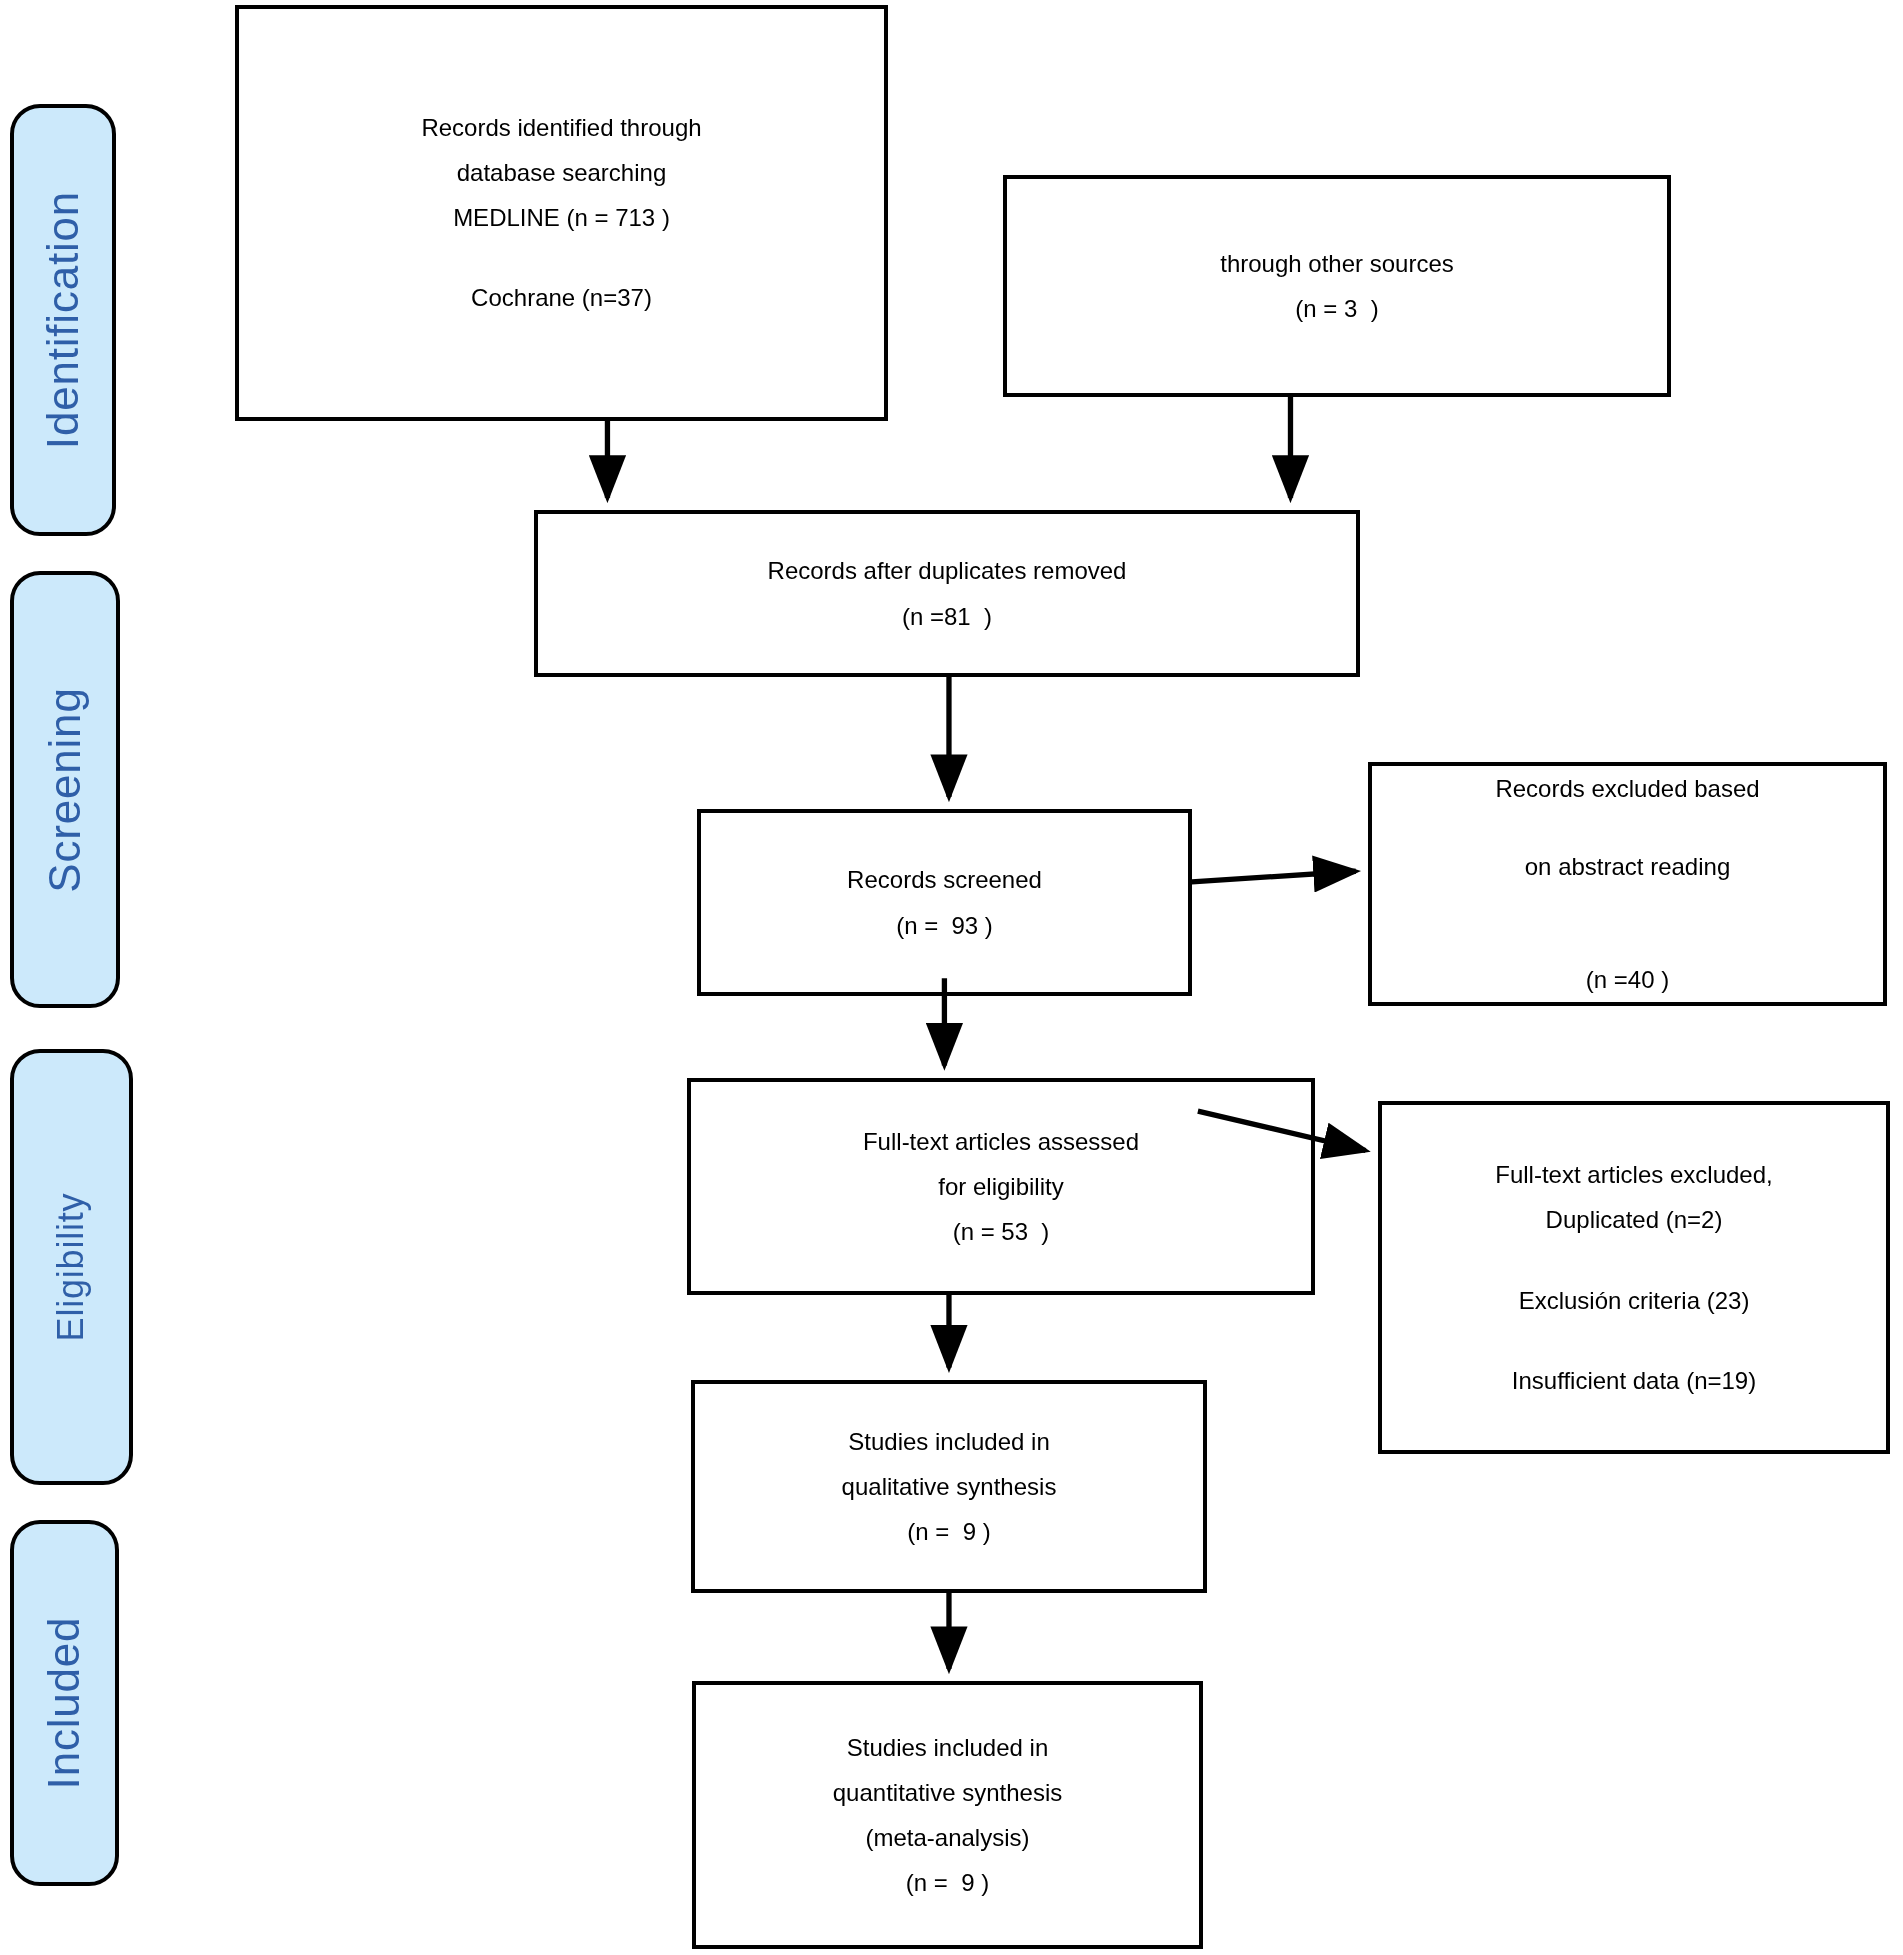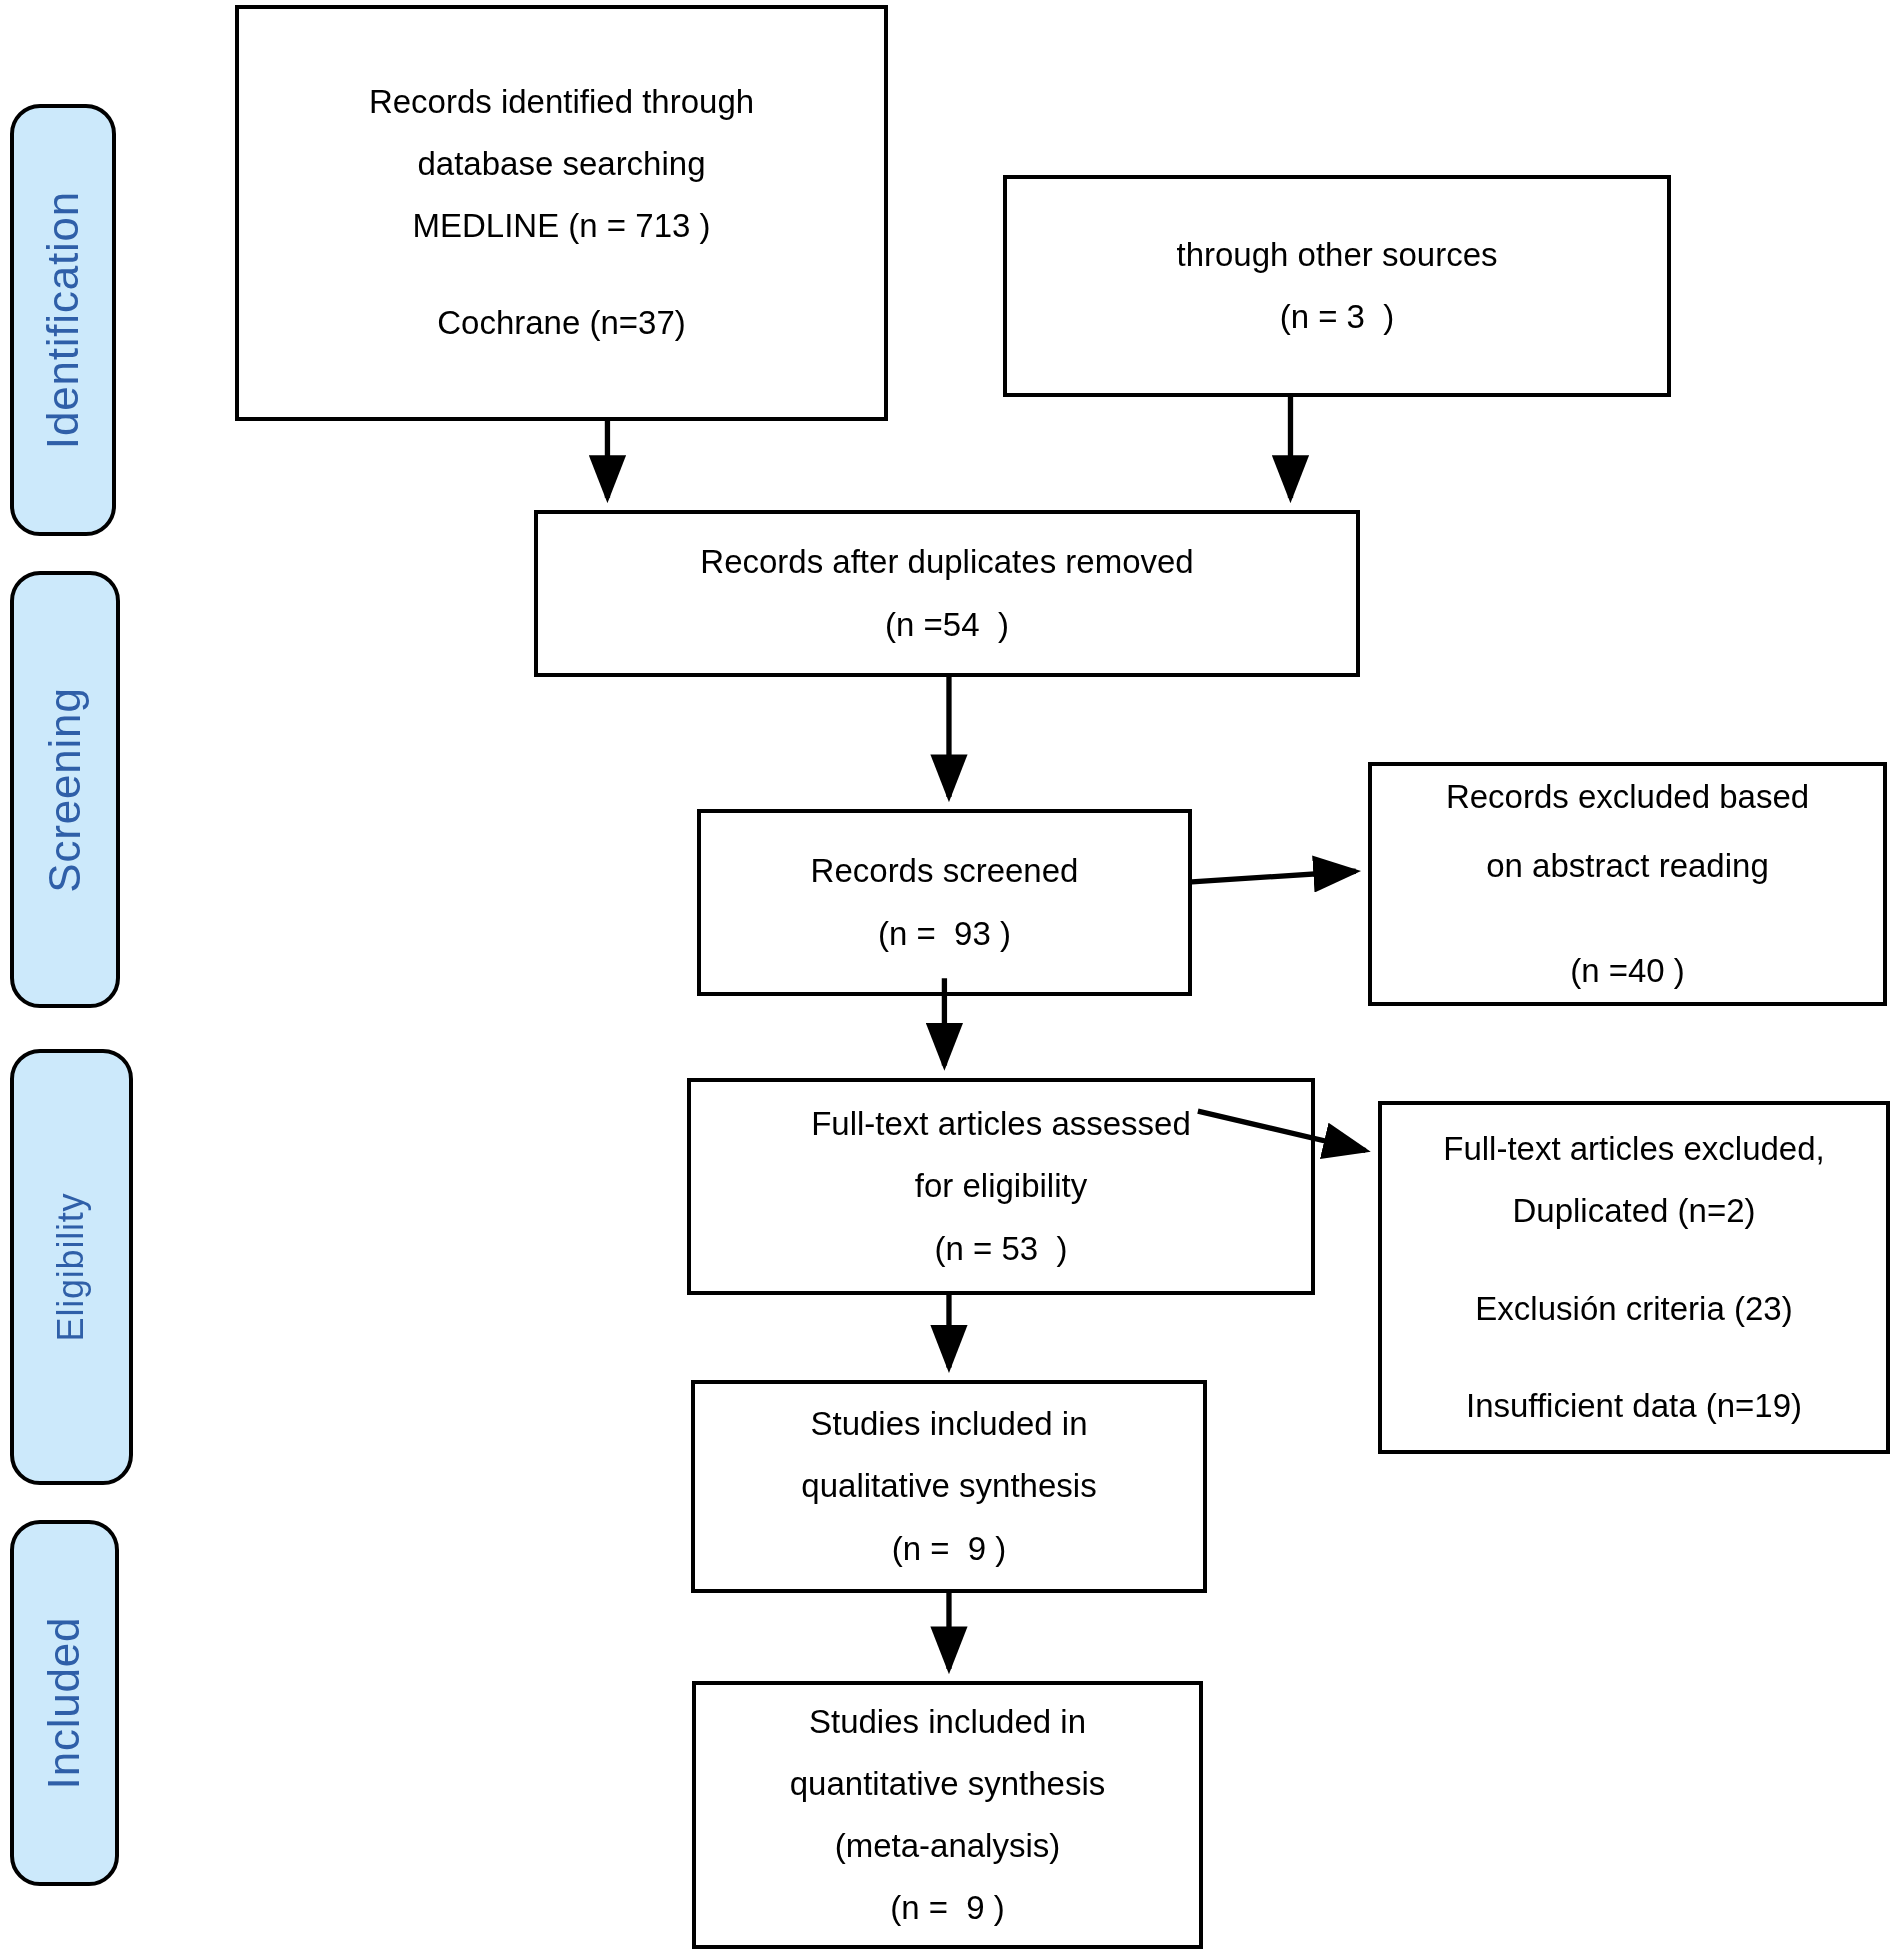--- a/index.html
+++ b/index.html
@@ -25,21 +25,21 @@
 
   
   .box{
     position:absolute;
     background:#ffffff;
     border:4.6px solid var(--box-border,#000);
     display:flex;flex-direction:column;
     align-items:center;justify-content:center;
     text-align:center;
     color:var(--box-text,#000);
-    font-size:33px;
+    font-size:24px;
     line-height:1.88;
     box-sizing:border-box;
   }
   .line{display:block;white-space:pre;}
   .para-gap{margin-top:35px;}
 
   .arrows{position:absolute;left:0;top:0;pointer-events:none;}
   .arrows line{stroke:#000;stroke-width:7;}
 </style>
 </head>
@@ -67,21 +67,21 @@
     <span class="line para-gap">Cochrane (n=37)</span>
   </div>
 
   <div class="box" style="left:1003px;top:175px;width:668px;height:222px;">
     <span class="line">through other sources</span>
     <span class="line">(n = 3  )</span>
   </div>
 
   <div class="box" style="left:534px;top:510px;width:826px;height:167px;">
     <span class="line">Records after duplicates removed</span>
-    <span class="line">(n =54  )</span>
+    <span class="line">(n =81  )</span>
   </div>
 
   <div class="box" style="left:697px;top:809px;width:495px;height:187px;">
     <span class="line">Records screened</span>
     <span class="line">(n =  93 )</span>
   </div>
 
   <div class="box" style="left:1368px;top:762px;width:519px;height:244px;justify-content:space-between;">
     <span class="line">Records excluded based</span>
     <span class="line">on abstract reading</span>

